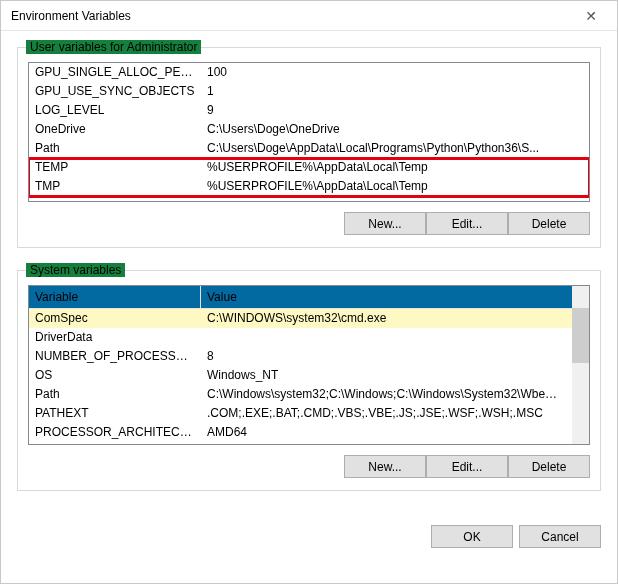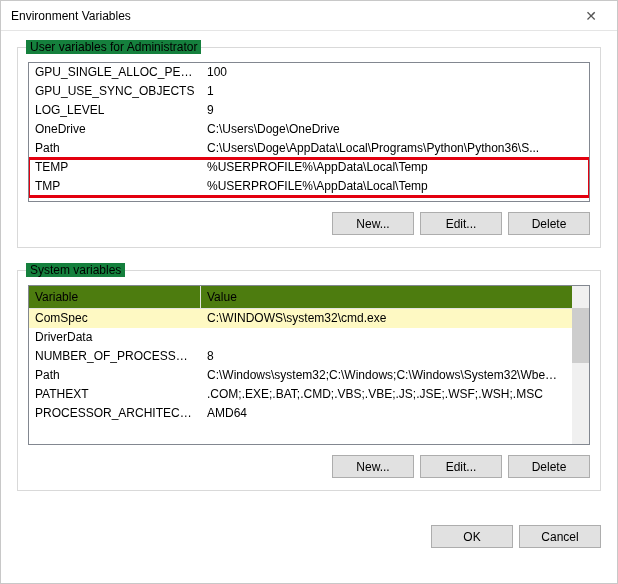--- a/index.html
+++ b/index.html
@@ -54,21 +54,21 @@
     border: 1px solid #828790;
     background: #fff;
     width: 100%;
     height: 158px;
     overflow: hidden;
     position: relative;
   }
   .listbox.with-header { height: 160px; }
   .listbox-header {
     display: flex;
-    background: #4d7c0f;
+    background: #0369a1;
     border-bottom: 1px solid #e3e3e3;
     font-size: 12px;
   }
   .listbox-header .col {
     padding: 4px 6px;
     border-right: 1px solid #e3e3e3;
   }
   .col-name { width: 172px; flex-shrink: 0; }
   .col-value { flex: 1; }
   .rows {
@@ -113,21 +113,20 @@
   }
   .scrollthumb {
     position: absolute;
     left: 0;
     width: 17px;
     background: #cdcdcd;
   }
   .btnrow {
     display: flex;
     justify-content: flex-end;
-    gap: 6px;
     margin-top: 10px;
   }
   button.winbtn {
     width: 82px;
     height: 23px;
     font-family: inherit;
     font-size: 12px;
     background: #e1e1e1;
     border: 1px solid #adadad;
     cursor: default;
@@ -209,20 +208,24 @@
           <div class="cell-value">C:\WINDOWS\system32\cmd.exe</div>
         </div>
         <div class="row">
           <div class="cell-name">DriverData</div>
         </div>
         <div class="row">
           <div class="cell-name">NUMBER_OF_PROCESSORS</div>
           <div class="cell-value">8</div>
         </div>
         <div class="row">
+          <div class="cell-name">OS</div>
+          <div class="cell-value">Windows_NT</div>
+        </div>
+        <div class="row">
           <div class="cell-name">Path</div>
           <div class="cell-value">C:\Windows\system32;C:\Windows;C:\Windows\System32\Wbem;...</div>
         </div>
         <div class="row">
           <div class="cell-name">PATHEXT</div>
           <div class="cell-value">.COM;.EXE;.BAT;.CMD;.VBS;.VBE;.JS;.JSE;.WSF;.WSH;.MSC</div>
         </div>
         <div class="row">
           <div class="cell-name">PROCESSOR_ARCHITECTURE</div>
           <div class="cell-value">AMD64</div>

